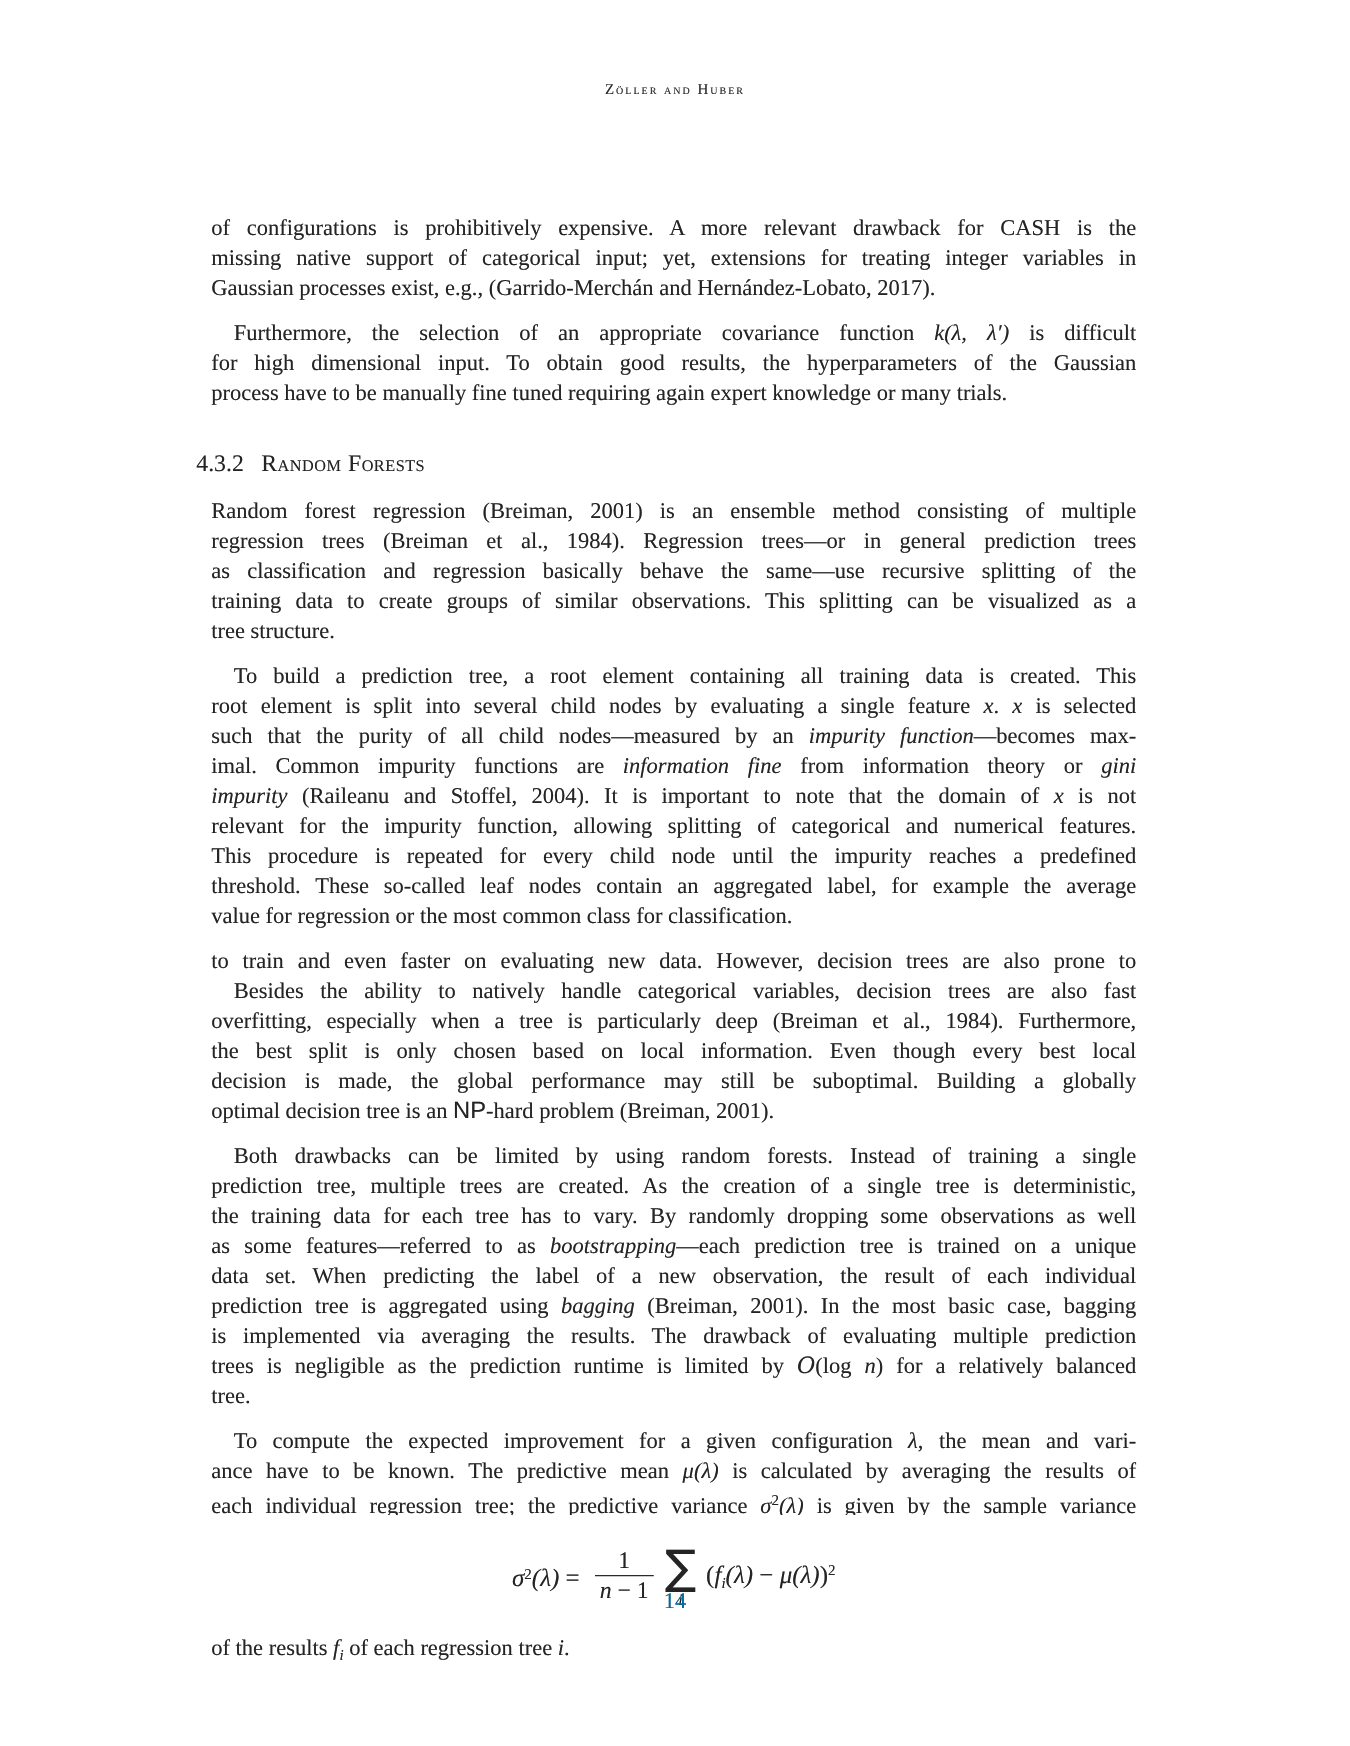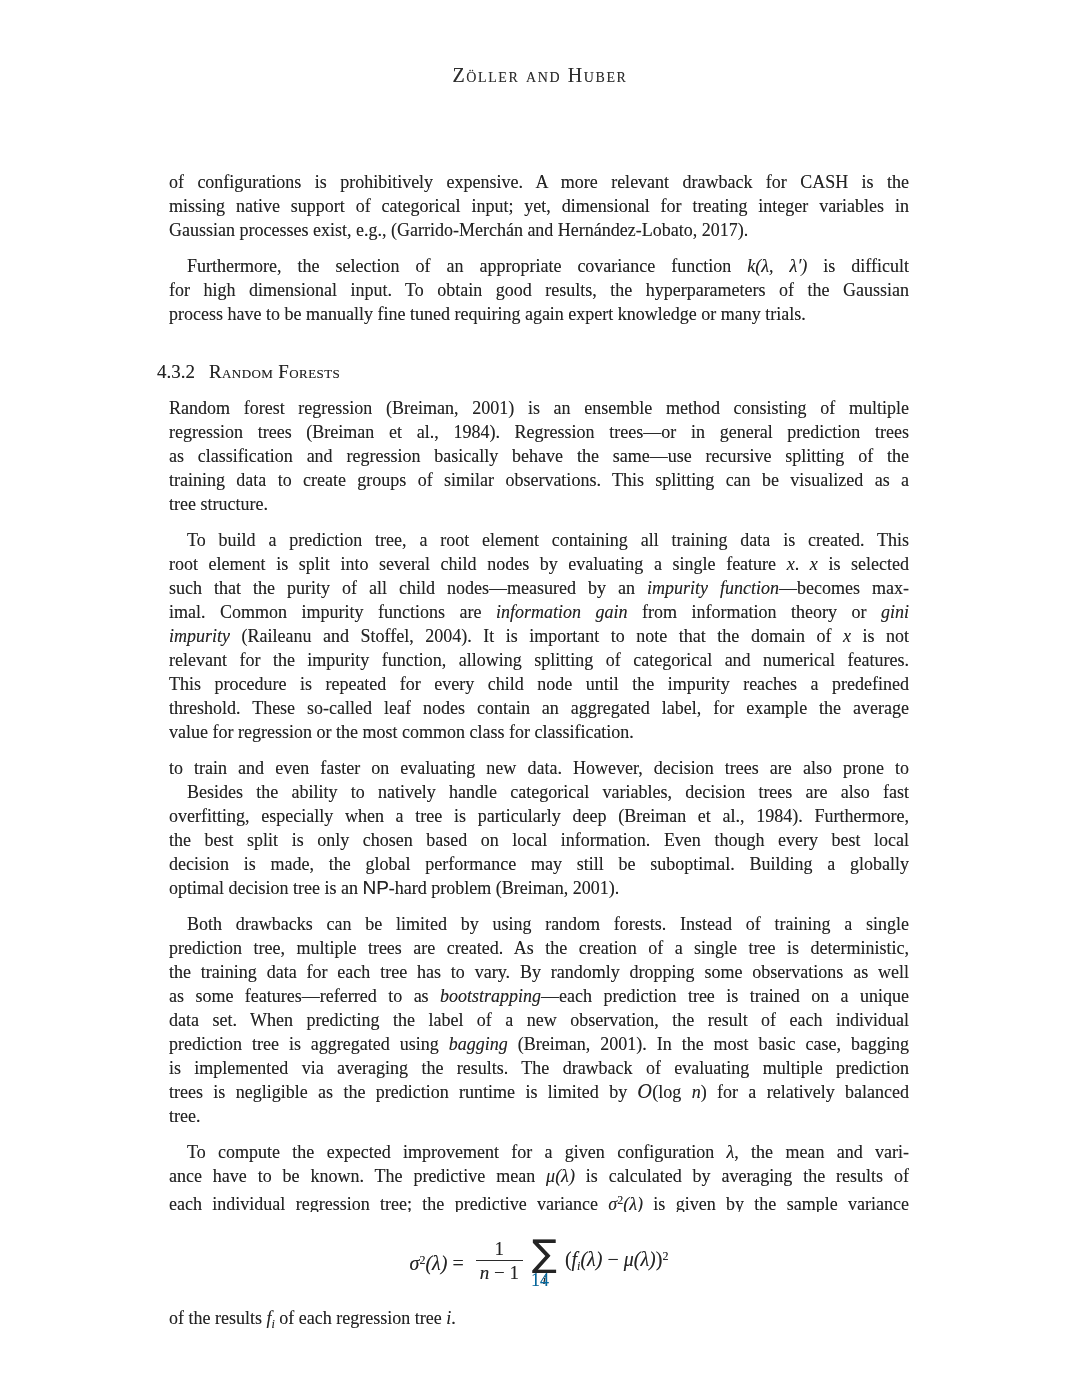--- a/index.html
+++ b/index.html
@@ -6,21 +6,21 @@
   .page {
     position:relative; width:1080px; height:1397px; background:#ffffff;
     font-family:"Liberation Serif","DejaVu Serif",serif;
     color:#242424;
     text-shadow:0 0 0.4px rgba(40,40,40,0.45);
     overflow:hidden;
   }
   .running-header {
     position:absolute; top:64px; left:0; width:100%;
     text-align:center; font-variant:small-caps;
-    font-size:20px; letter-spacing:1.6px; color:#2e2e2e;font-family:Liberation Serif, serif;
+    font-size:12px; letter-spacing:1.6px; color:#2e2e2e;font-family:Liberation Serif, serif;
   }
   .content {
     position:absolute; left:157px; top:158px; width:764px;
     font-size:18px; line-height:24px; text-align:justify;
   }
   .para { margin:12px; }
   .ln { text-align:justify; text-align-last:justify; height:24px; overflow:hidden; }
   .ln.last { text-align-last:left; }
   .ln.ind { padding-left:18px; }
   .it  { font-style:italic; }
@@ -53,41 +53,41 @@
   }
 </style>
 </head>
 <body>
 
 <div class="page">
   <div class="running-header">Zöller and Huber</div>
   <main class="content">
       <div class="para">
         <div class="ln"><span>of configurations is prohibitively expensive. A more relevant drawback for CASH is the</span></div>
-        <div class="ln"><span>missing native support of categorical input; yet, dimensional for treating integer variables in</span></div>
+        <div class="ln"><span>missing native support of categorical input; yet, extensions for treating integer variables in</span></div>
         <div class="ln last"><span>Gaussian processes exist, e.g., (Garrido-Merchán and Hernández-Lobato, 2017).</span></div>
       </div>
       <div class="para">
         <div class="ln ind"><span>Furthermore, the selection of an appropriate covariance function </span><span class="it">k(λ, λ′)</span><span> is difficult</span></div>
         <div class="ln"><span>for high dimensional input. To obtain good results, the hyperparameters of the Gaussian</span></div>
         <div class="ln last"><span>process have to be manually fine tuned requiring again expert knowledge or many trials.</span></div>
       </div>
       <h3 class="section-heading"><span>4.3.2</span><span class="h-title">Random Forests</span></h3>
       <div class="para">
         <div class="ln"><span>Random forest regression (Breiman, 2001) is an ensemble method consisting of multiple</span></div>
         <div class="ln"><span>regression trees (Breiman et al., 1984). Regression trees—or in general prediction trees</span></div>
         <div class="ln"><span>as classification and regression basically behave the same—use recursive splitting of the</span></div>
         <div class="ln"><span>training data to create groups of similar observations. This splitting can be visualized as a</span></div>
         <div class="ln last"><span>tree structure.</span></div>
       </div>
       <div class="para">
         <div class="ln ind"><span>To build a prediction tree, a root element containing all training data is created. This</span></div>
         <div class="ln"><span>root element is split into several child nodes by evaluating a single feature </span><span class="it">x</span><span>. </span><span class="it">x</span><span> is selected</span></div>
         <div class="ln"><span>such that the purity of all child nodes—measured by an </span><span class="it">impurity function</span><span>—becomes max-</span></div>
-        <div class="ln"><span>imal. Common impurity functions are </span><span class="it">information gain</span><span> from information theory or </span><span class="it">gini</span></div>
+        <div class="ln"><span>imal. Common impurity functions are </span><span class="it">information fine</span><span> from information theory or </span><span class="it">gini</span></div>
         <div class="ln"><span class="it">impurity</span><span> (Raileanu and Stoffel, 2004). It is important to note that the domain of </span><span class="it">x</span><span> is not</span></div>
         <div class="ln"><span>relevant for the impurity function, allowing splitting of categorical and numerical features.</span></div>
         <div class="ln"><span>This procedure is repeated for every child node until the impurity reaches a predefined</span></div>
         <div class="ln"><span>threshold. These so-called leaf nodes contain an aggregated label, for example the average</span></div>
         <div class="ln last"><span>value for regression or the most common class for classification.</span></div>
       </div>
       <div class="para">
         <div class="ln"><span>to train and even faster on evaluating new data. However, decision trees are also prone to</span></div>
         <div class="ln ind"><span>Besides the ability to natively handle categorical variables, decision trees are also fast</span></div>
         <div class="ln"><span>overfitting, especially when a tree is particularly deep (Breiman et al., 1984). Furthermore,</span></div>

